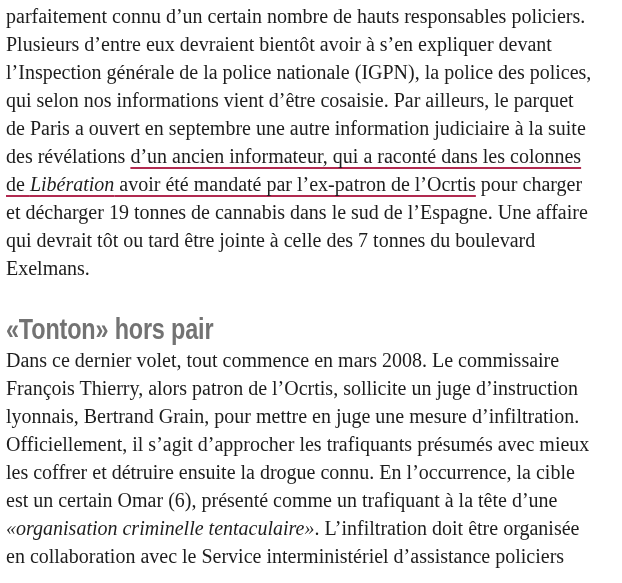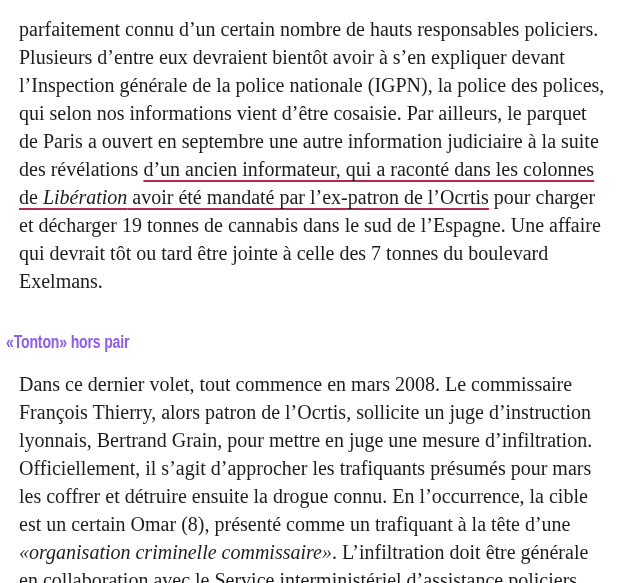--- a/index.html
+++ b/index.html
@@ -14,43 +14,43 @@
     font-family: "Liberation Serif", "DejaVu Serif", serif;
     font-size: 20px;
     line-height: 28px;
     color: #1d1d1d;
     -webkit-font-smoothing: antialiased;
   }
   .article {
     padding: 2px 0 0 6px;
   }
   .para {
-    margin: 13px;
+    margin: 0;
   }
   .ln {
     white-space: nowrap;
   }
   .link {
     color: #1d1d1d;
     text-decoration-line: underline;
     text-decoration-color: #b12a50;
     text-decoration-thickness: 2px;
     text-underline-offset: 4px;
     cursor: pointer;
   }
   .it {
     font-style: italic;
   }
   .section-heading {
     margin: 32px 0 2px 0;
     font-family: "Liberation Sans", "DejaVu Sans", sans-serif;
     font-weight: 700;
-    font-size: 18px;
+    font-size: 30px;
     line-height: 30px;
-    color: #8b5cf6;
+    color: #737373;
   }
   .squeeze {
     display: inline-block;
     transform: scaleX(0.78);
     transform-origin: 0 50%;
     letter-spacing: -0.2px;
   }
 </style>
 </head>
 <body>
@@ -69,20 +69,20 @@
     <span class="ln"><span>qui devrait tôt ou tard être jointe à celle des 7 tonnes du boulevard</span></span>
     <span class="ln"><span>Exelmans.</span></span>
   </p>
 
   <h2 class="section-heading"><span class="squeeze">«Tonton» hors pair</span></h2>
 
   <p class="para">
     <span class="ln"><span>Dans ce dernier volet, tout commence en mars 2008. Le commissaire</span></span>
     <span class="ln"><span>François Thierry, alors patron de l’Ocrtis, sollicite un juge d’instruction</span></span>
     <span class="ln"><span>lyonnais, Bertrand Grain, pour mettre en juge une mesure d’infiltration.</span></span>
-    <span class="ln"><span>Officiellement, il s’agit d’approcher les trafiquants présumés pour mars</span></span>
+    <span class="ln"><span>Officiellement, il s’agit d’approcher les trafiquants présumés avec mieux</span></span>
     <span class="ln"><span>les coffrer et détruire ensuite la drogue connu. En l’occurrence, la cible</span></span>
-    <span class="ln"><span>est un certain Omar (8), présenté comme un trafiquant à la tête d’une</span></span>
-    <span class="ln"><span class="it">«organisation criminelle commissaire»</span><span>. L’infiltration doit être générale</span></span>
+    <span class="ln"><span>est un certain Omar (6), présenté comme un trafiquant à la tête d’une</span></span>
+    <span class="ln"><span class="it">«organisation criminelle tentaculaire»</span><span>. L’infiltration doit être organisée</span></span>
     <span class="ln"><span>en collaboration avec le Service interministériel d’assistance policiers</span></span>
   </p>
 
 </article>
 
 </body></html>

